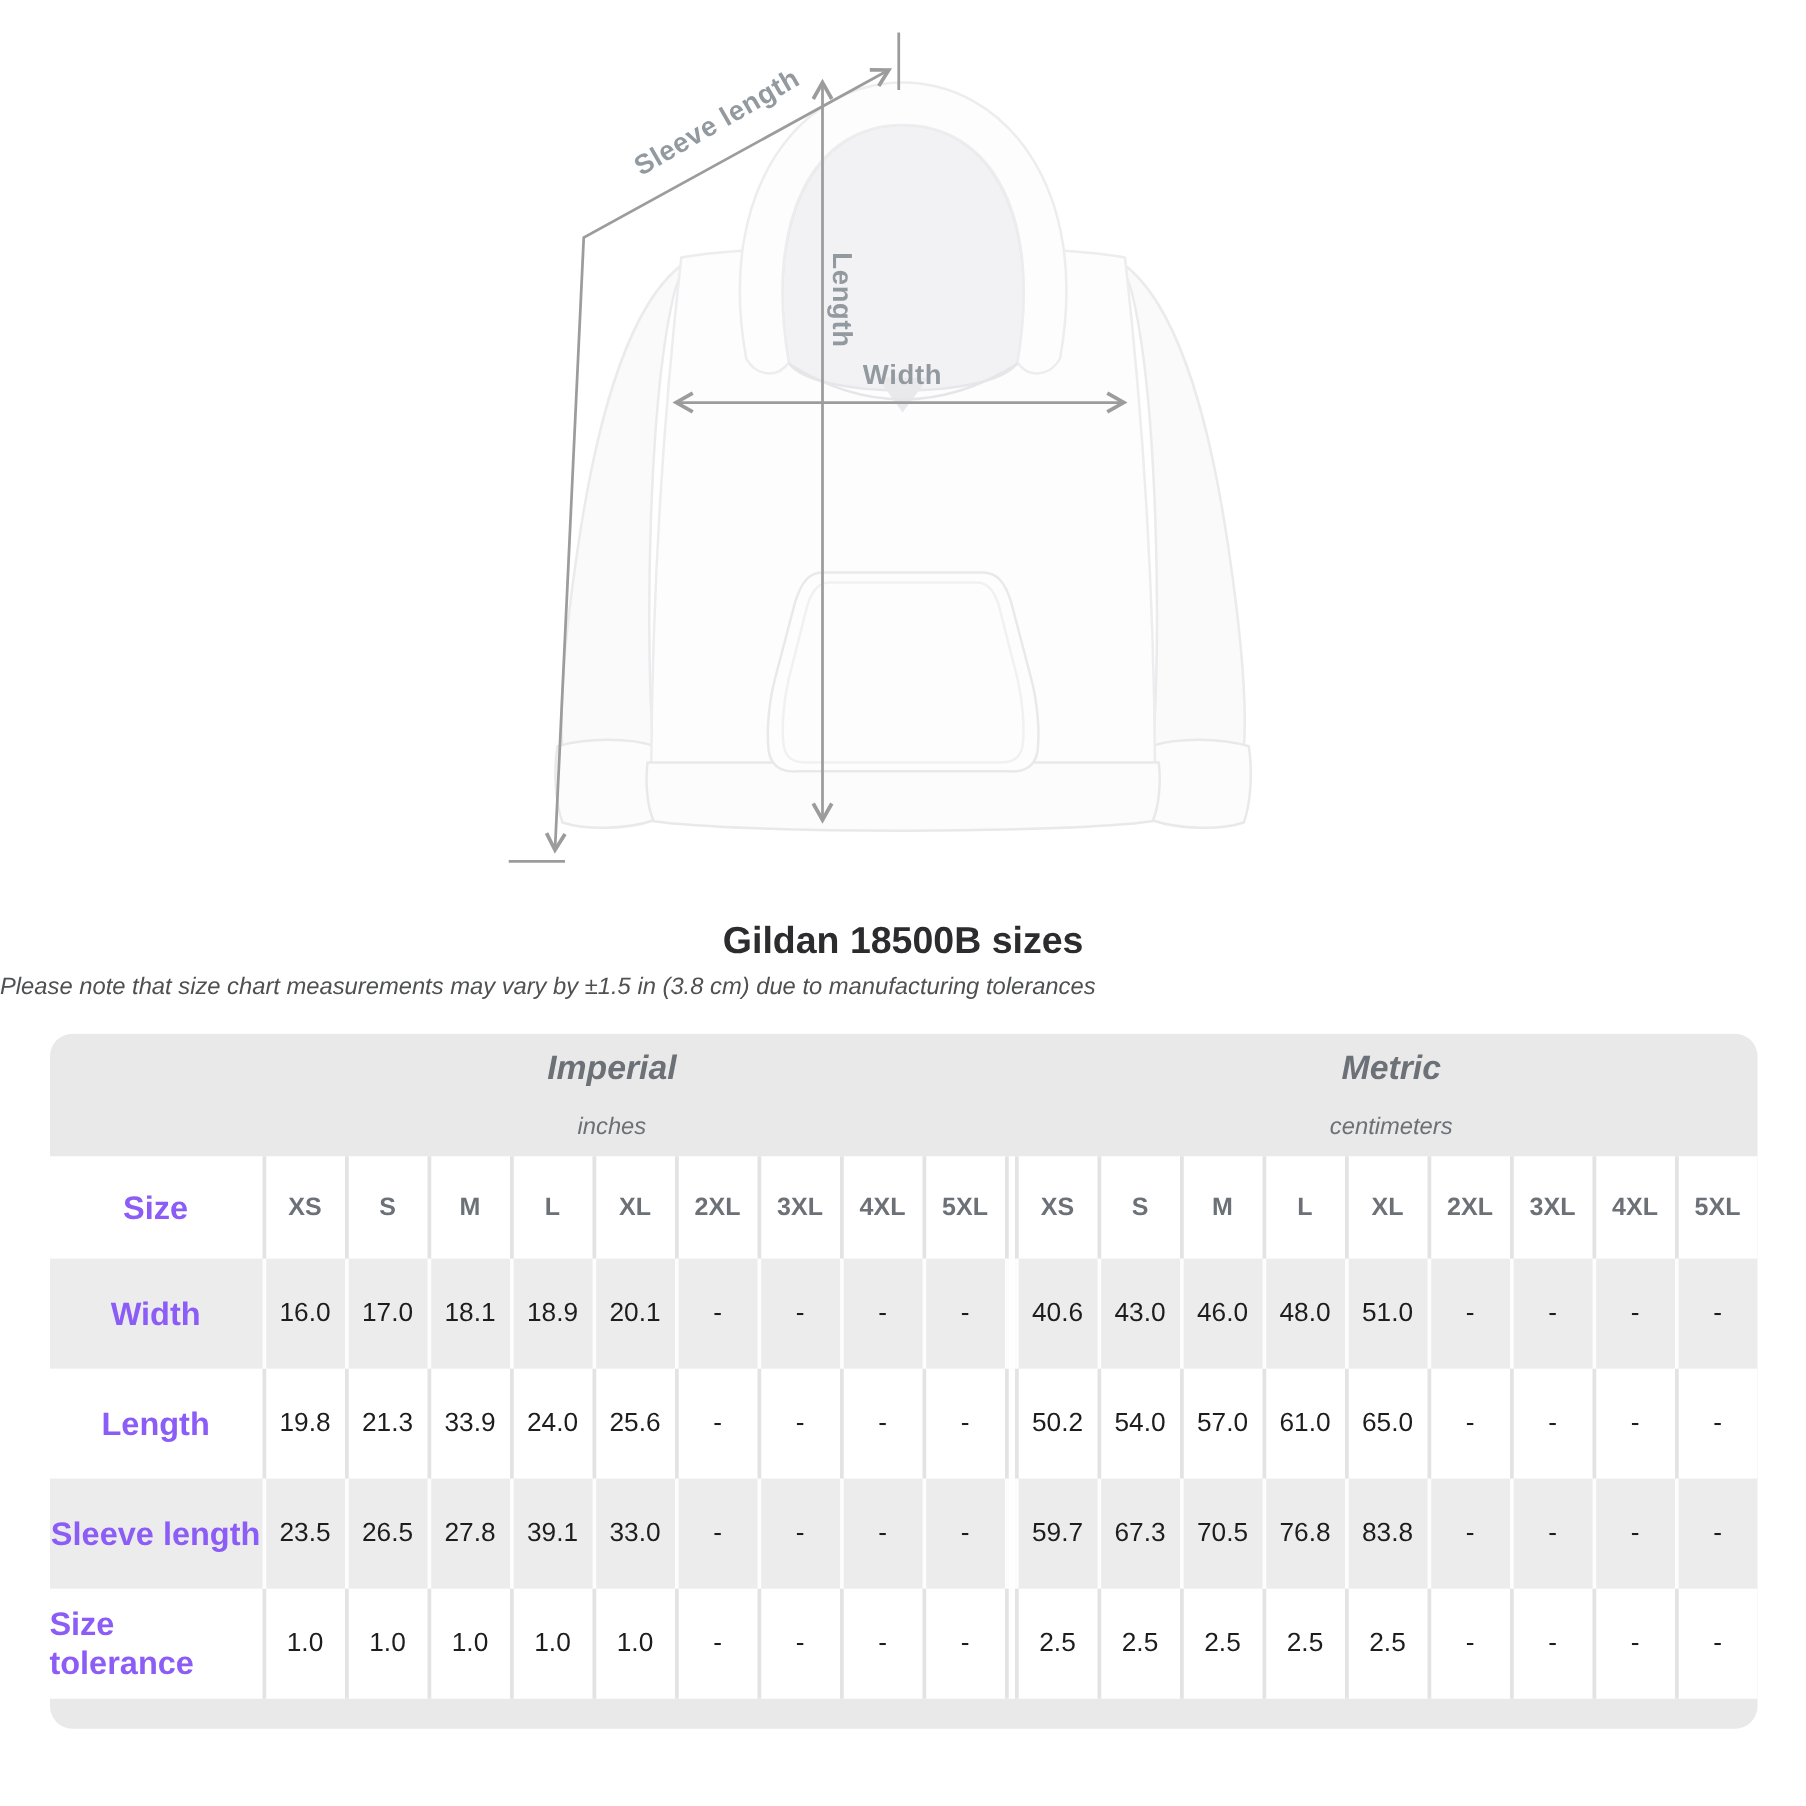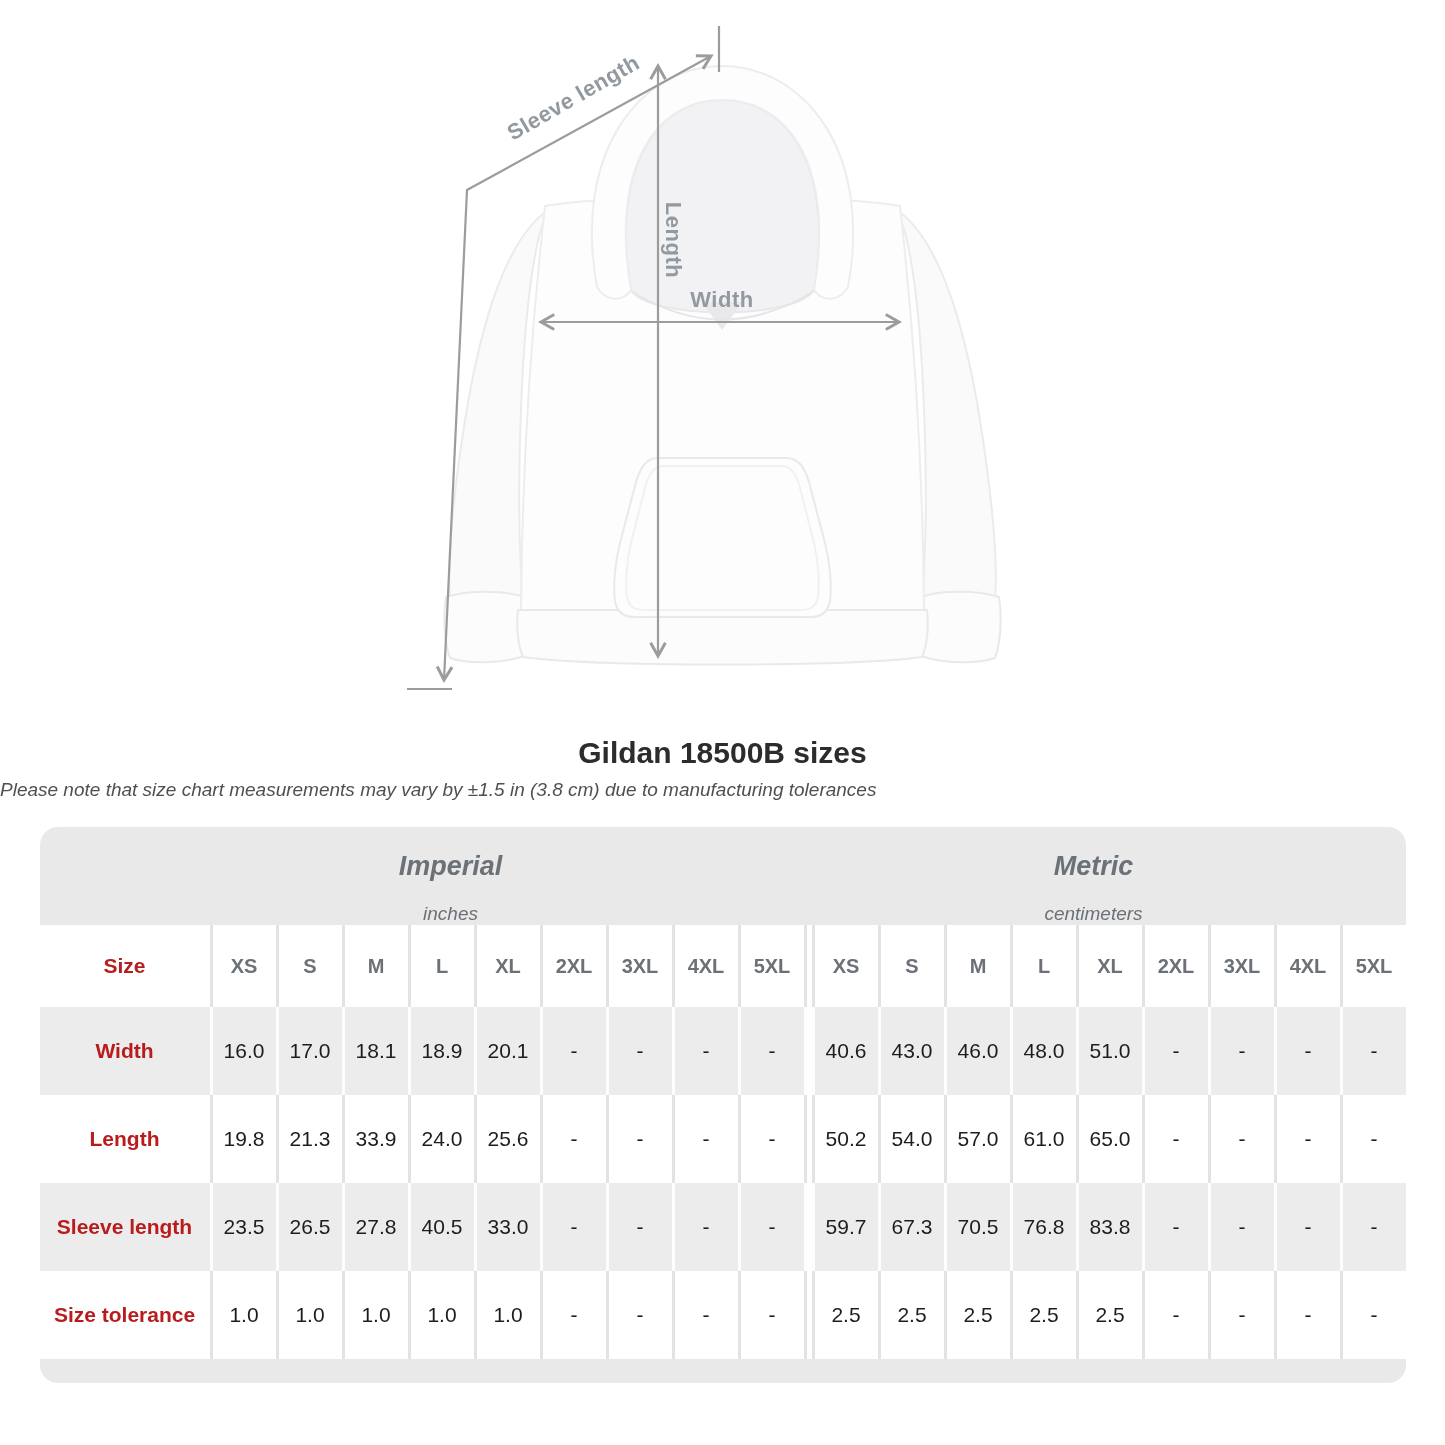--- a/index.html
+++ b/index.html
@@ -8,39 +8,39 @@
     font-family:"Liberation Sans",sans-serif;overflow:hidden;
   }
   
   .diagram-wrap{width:1445px;height:730px;}
   .dlabel{font-family:"Liberation Sans",sans-serif;font-weight:bold;font-size:22px;fill:#929aa0;letter-spacing:.5px;}
   
   .page-title{margin-top:6px;text-align:center;font-size:30px;font-weight:bold;color:#2c2c2e;}
   .page-subtitle{margin-top:9px;text-align:left;font-style:italic;font-size:19px;color:#4f5052;}
   
   .size-table{width:1366px;margin:26px auto 0;}
-  .band{display:flex;background:#e9e9ea;border-radius:18px 18px 0 0;height:98px;align-items:flex-end;}
+  .band{display:flex;background:#e9e9ea;border-radius:18px 18px 0 0;height:98px;align-items:center;padding-left:39px;}
   .band-half{text-align:center;}
   .band-half.imperial{width:766px;}
   .band-half.metric{flex:1;}
   .band-half.imperial .band-inner{transform:translateX(28px);}
   .band-half.metric .band-inner{transform:translateX(-12px);}
   .band-title{font-style:italic;font-weight:bold;font-size:27px;color:#6b7176;}
   .band-unit{font-style:italic;font-size:19px;color:#6b7176;margin-top:21px;}
   .trow{display:grid;grid-template-columns:170px repeat(9,63px) 5px repeat(9,63px);column-gap:3px;}
   .head-row{background:#e3e3e3;height:82px;}
   .data-row{height:88px;}
   .data-row.gray{background:#fdfdfd;}   
   .data-row.white{background:#e3e3e3;}  
   .tcell{display:flex;align-items:center;justify-content:center;background:#ffffff;
          font-size:21px;color:#1d1d1f;}
   .head-row .tcell{font-weight:bold;color:#6b7176;font-size:20px;}
   .data-row.gray .tcell{background:#ececec;}
   .data-row.white .tcell{background:#ffffff;}
-  .tcell.label-cell{font-weight:bold;color:#b91c1c;font-size:21px;}
+  .tcell.label-cell{font-weight:bold;color:#8b5cf6;font-size:26px;}
   .spacer{background:#ffffff;}
   .tfoot{height:24px;background:#e9e9ea;border-radius:0 0 18px 18px;}
 </style>
 </head>
 <body>
 
 <div class="diagram-wrap">
   <svg viewBox="0 0 1445 730" width="1445" height="730">
     <defs>
       <marker id="arr" viewBox="0 0 12 12" refX="10" refY="6" markerWidth="9" markerHeight="9" orient="auto-start-reverse">
@@ -168,21 +168,21 @@
         <div class="tcell">-</div>
         <div class="tcell">-</div>
         <div class="tcell">-</div>
         <div class="tcell">-</div>
       </div>
       <div class="trow data-row gray">
         <div class="tcell label-cell">Sleeve length</div>
         <div class="tcell">23.5</div>
         <div class="tcell">26.5</div>
         <div class="tcell">27.8</div>
-        <div class="tcell">40.5</div>
+        <div class="tcell">39.1</div>
         <div class="tcell">33.0</div>
         <div class="tcell">-</div>
         <div class="tcell">-</div>
         <div class="tcell">-</div>
         <div class="tcell">-</div>
         <div class="spacer"></div>
         <div class="tcell">59.7</div>
         <div class="tcell">67.3</div>
         <div class="tcell">70.5</div>
         <div class="tcell">76.8</div>

